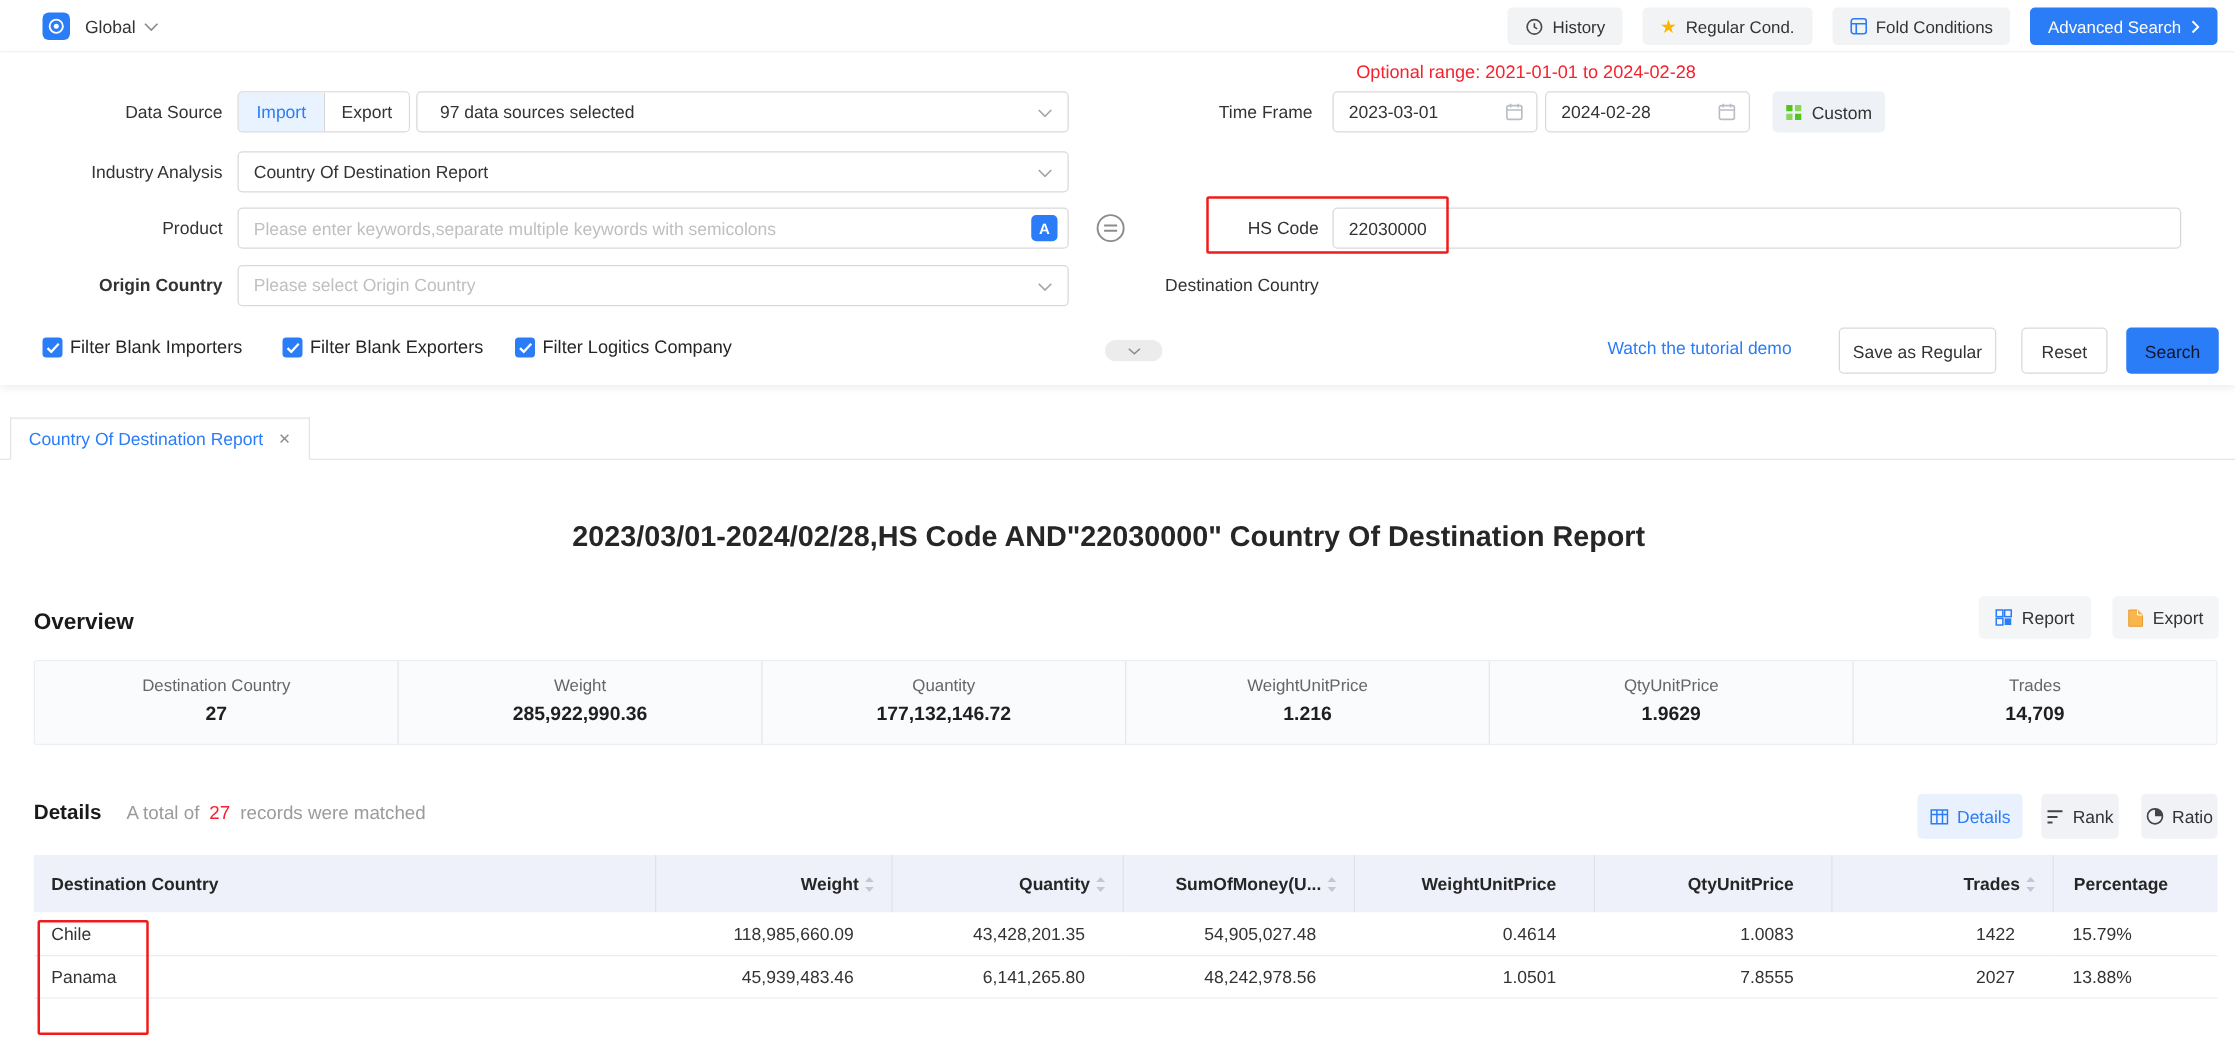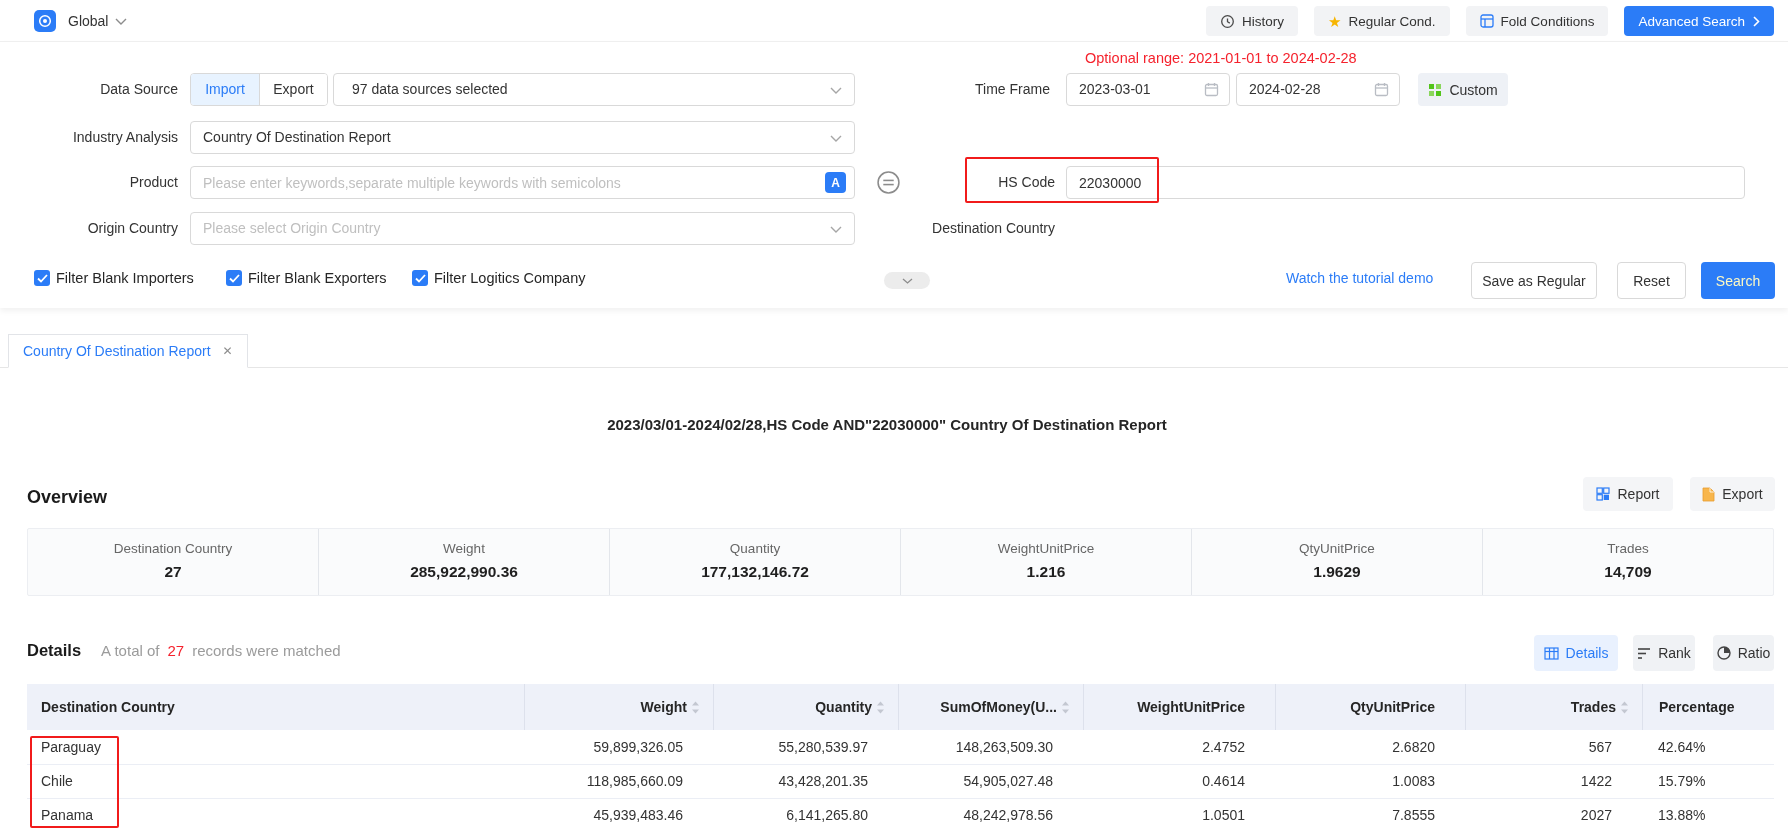--- a/index.html
+++ b/index.html
@@ -51,33 +51,33 @@
   .circ { position:absolute; left:876px; top:128px; width:25px; height:25px; cursor:pointer; }
   .cbrow { position:absolute; top:228px; display:flex; align-items:center; gap:6px; cursor:pointer; }
   .cb { width:16px; height:16px; border-radius:3px; background:#2b7cf7; display:flex; align-items:center; justify-content:center; }
   .cbl { font-size:14.5px; color:#262626; }
   .pill { position:absolute; left:884px; top:230px; width:46px; height:17px; border-radius:9px;
     background:#ececec; border:none; display:flex; align-items:center; justify-content:center; cursor:pointer; }
   .link { position:absolute; left:1286px; top:228px; font-size:14px; color:#2b7cf7; cursor:pointer; }
   .wbtn { position:absolute; top:220px; height:37px; background:#fff; border:1px solid #d9d9d9; border-radius:4px;
     font-size:14px; color:#333; font-family:inherit; cursor:pointer; }
   .pbtn { position:absolute; top:220px; height:37px; background:#2b7cf7; border:none; border-radius:4px;
-    font-size:14px; color:#fef9c3; font-family:inherit; cursor:pointer; }
+    font-size:14px; color:#0f172a; font-family:inherit; cursor:pointer; }
   .redbox { position:absolute; border:2px solid #f11b1b; border-radius:2px; pointer-events:none; z-index:6; }
 
   
   .tabbar { position:absolute; left:0; top:334px; width:100%; height:34px; border-bottom:1px solid #e6e6e6; background:#fff; }
   .tab { position:absolute; left:8px; top:0; height:34px; padding:0 14px; background:#fff;
     border:1px solid #e2e4e8; border-bottom:1px solid #fff; display:flex; align-items:center; gap:12px;
     font-size:14px; color:#2b7cf7; cursor:pointer; }
   .tab-x { color:#8c8c8c; font-size:12px; cursor:pointer; }
 
   
   .rtitle { position:absolute; left:0; top:416px; width:1774px; text-align:center;
-    font-size:15px; font-weight:700; color:#262626; }
+    font-size:23px; font-weight:700; color:#262626; }
   .ovh { position:absolute; left:27px; top:487px; font-size:18px; font-weight:700; color:#1a1a1a; }
   .obtn { position:absolute; top:477px; height:34px; background:#f4f5f7; border:none; border-radius:4px;
     display:flex; align-items:center; justify-content:center; gap:7px; font-size:14px; color:#333;
     font-family:inherit; cursor:pointer; }
   .stats { position:absolute; left:27px; top:528px; width:1747px; height:68px;
     background:#fafbfc; border:1px solid #eceef2; border-radius:2px; display:flex; }
   .stat { flex:1; display:flex; flex-direction:column; align-items:center; padding-top:12px; }
   .stat + .stat { border-left:1px solid #e3e6eb; }
   .stat .sl { font-size:13.5px; color:#666; }
   .stat .sv { font-size:15.5px; font-weight:700; color:#1f1f1f; margin-top:7px; }
@@ -213,21 +213,21 @@
       <svg width="25" height="25" viewBox="0 0 24 24">
           <circle cx="12" cy="12" r="10" fill="none" stroke="#8c8c8c" stroke-width="1.5"></circle>
           <line x1="7" y1="10" x2="17" y2="10" stroke="#8c8c8c" stroke-width="1.5"></line>
           <line x1="7" y1="14" x2="17" y2="14" stroke="#8c8c8c" stroke-width="1.5"></line>
         </svg>
     </span>
     <div class="lbl" style="left:905px;top:124px;width:150px;">HS Code</div>
     <input class="inp" style="left: 1066px; top: 124px; width: 679px;" value="22030000">
     <div class="redbox" style="left:965px;top:115px;width:194px;height:46px;"></div>
 
-    <div class="lbl" style="left:0;top:170px;width:178px;">Origin Country</div>
+    <div class="lbl" style="left:0;top:170px;width:178px;font-weight:bold;">Origin Country</div>
     <div class="sel" style="left:190px;top:170px;width:665px;">
       <span class="ph">Please select Origin Country</span>
       <svg class="chev-abs" width="12" height="7" viewBox="0 0 12 7">
           <path d="M1 1l5 5 5-5" fill="none" stroke="#a6a6a6" stroke-width="1.4"></path>
         </svg>
     </div>
     <div class="lbl" style="left:860px;top:170px;width:195px;">Destination Country</div>
 
     <div class="cbrow" style="left:34px;align-items:center;">
       <span class="cb">
@@ -416,30 +416,20 @@
           </th>
         <th>
             <div class="hwrap lp">
               <span>Percentage</span>
             </div>
           </th>
       </tr>
     </thead>
     <tbody>
       <tr>
-        <td class="al">Paraguay</td>
-        <td class="ar">59,899,326.05</td>
-        <td class="ar">55,280,539.97</td>
-        <td class="ar">148,263,509.30</td>
-        <td class="ar">2.4752</td>
-        <td class="ar">2.6820</td>
-        <td class="ar">567</td>
-        <td class="lp">42.64%</td>
-      </tr>
-      <tr>
         <td class="al">Chile</td>
         <td class="ar">118,985,660.09</td>
         <td class="ar">43,428,201.35</td>
         <td class="ar">54,905,027.48</td>
         <td class="ar">0.4614</td>
         <td class="ar">1.0083</td>
         <td class="ar">1422</td>
         <td class="lp">15.79%</td>
       </tr>
       <tr>

